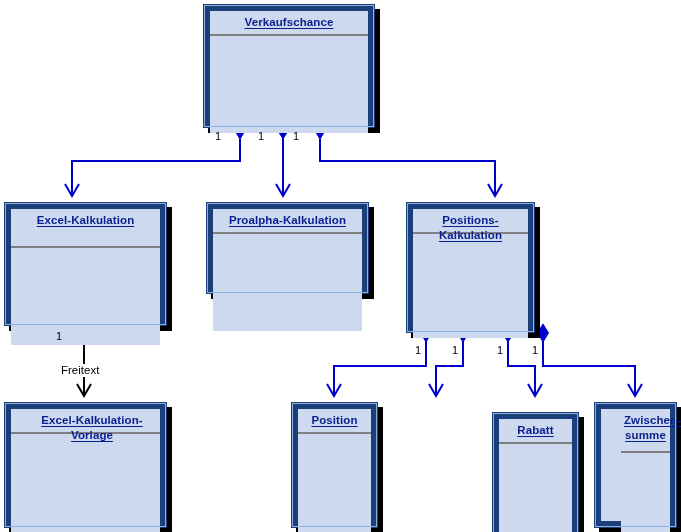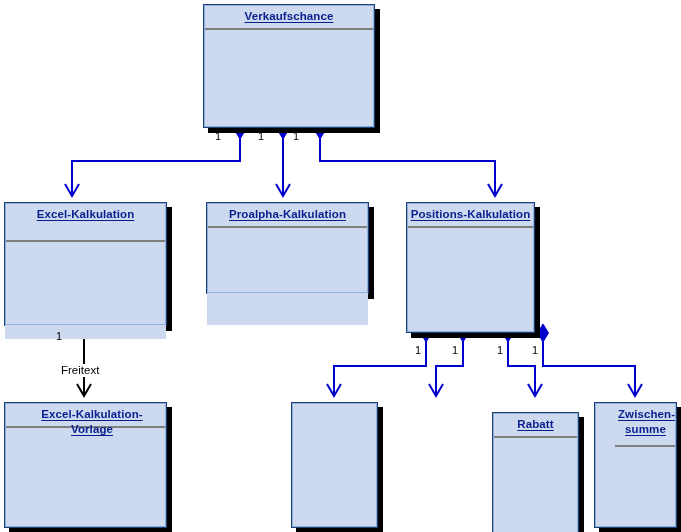--- a/index.html
+++ b/index.html
@@ -22,21 +22,21 @@
     left: 0;
     top: 0;
     width: 681px;
     height: 532px;
   }
   
   .uml-class {
     position: absolute;
     box-sizing: border-box;
     background: #ccd9ee;
-    border: 1px solid #000000;
+    border: 7px solid #000000;
     outline: 1px solid #8fb0d8;
     outline-offset: -2px;
     box-shadow: 5px 5px 0 0 #000000;
     z-index: 3;
   }
   .uml-title {
     box-sizing: border-box;
     width: 100%;
     background: #ccd9ee;
     border-bottom: 2px solid #7f7f7f;
@@ -156,20 +156,23 @@
   </div>
 
   <div class="uml-class" style="left: 4px; top: 402px; width: 163px; height: 126px; background: rgb(204, 217, 238); border-color: rgb(26, 63, 122);">
     <div class="uml-title" style="height: 25px; color: rgb(10, 31, 143); border-bottom-color: rgb(127, 127, 127); padding-left: 16px;">
         <span class="ln">Excel-Kalkulation-Vorlage</span>
       </div>
     <div class="uml-body" style="height: 99px;"></div>
   </div>
 
   <div class="uml-class" style="left: 291px; top: 402px; width: 87px; height: 126px; background: rgb(204, 217, 238); border-color: rgb(26, 63, 122);">
+    <div class="uml-title" style="height: 25px; color: rgb(10, 31, 143); border-bottom-color: rgb(127, 127, 127);">
+        <span class="ln">Position</span>
+      </div>
     <div class="uml-body" style="height: 99px;"></div>
   </div>
 
 
   <div class="uml-class" style="left: 492px; top: 402px; width: 87px; height: 126px; background: rgb(204, 217, 238); border-color: rgb(26, 63, 122); margin-top: 10px;">
     <div class="uml-title" style="height: 25px; color: rgb(10, 31, 143); border-bottom-color: rgb(127, 127, 127);">
         <span class="ln">Rabatt</span>
       </div>
     <div class="uml-body" style="height: 99px;"></div>
   </div>

